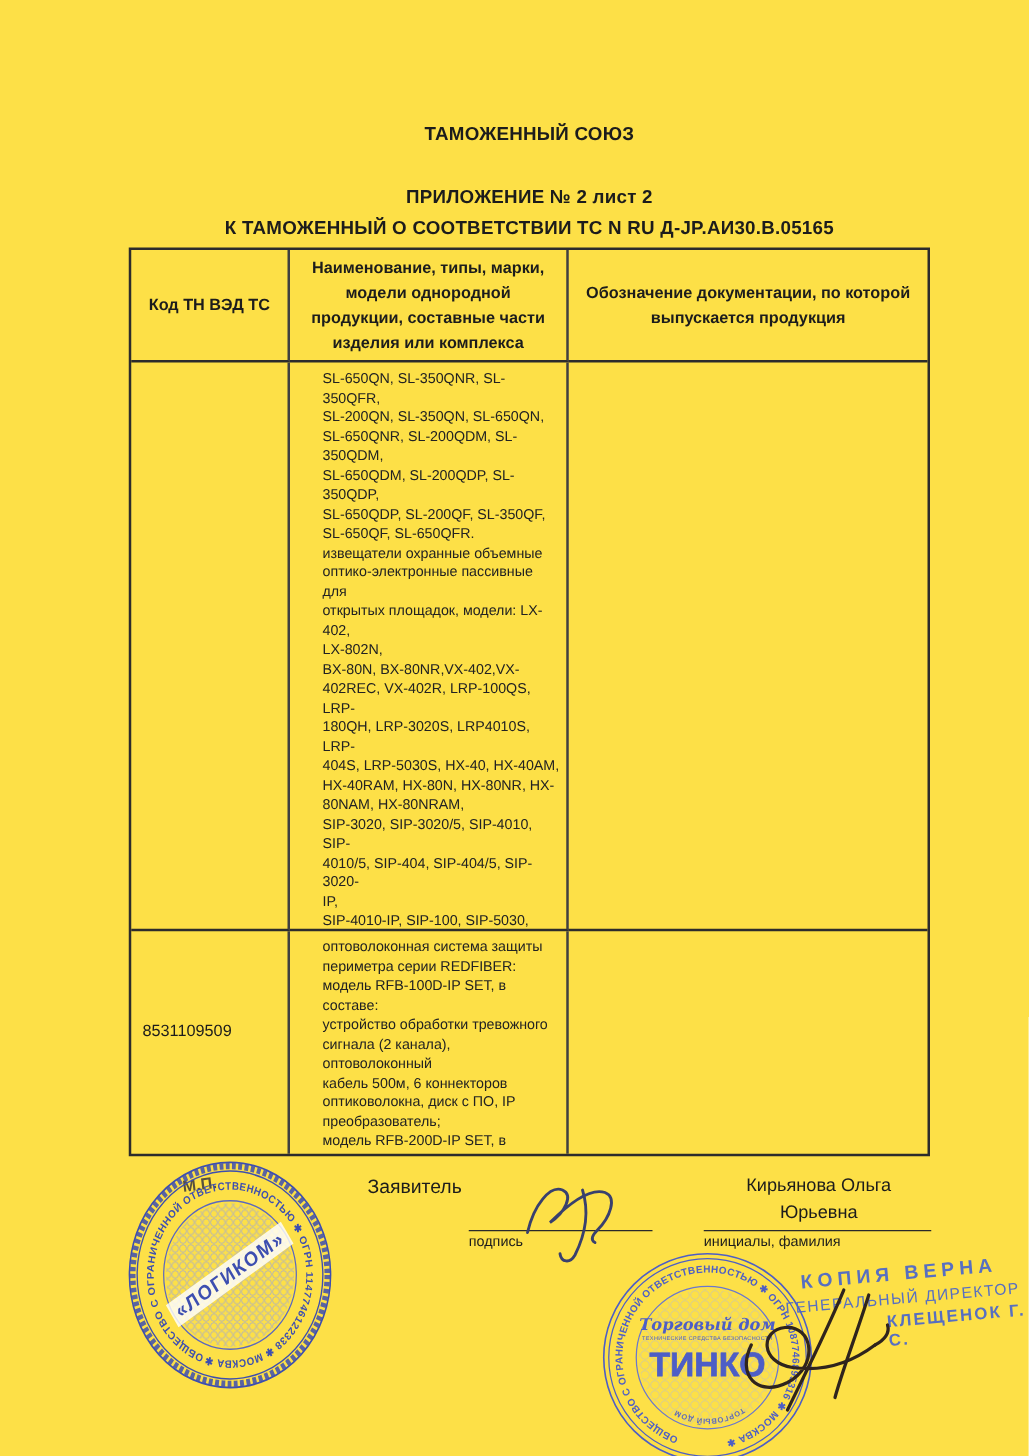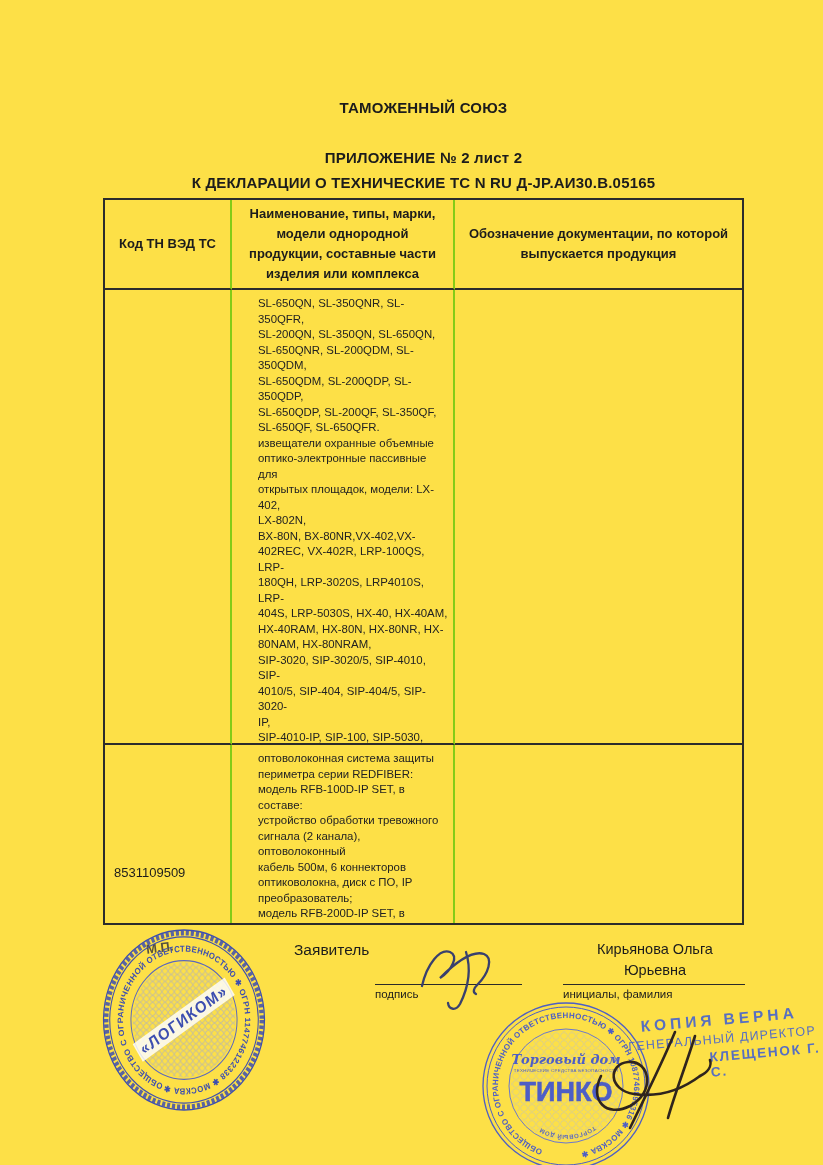--- a/index.html
+++ b/index.html
@@ -5,28 +5,28 @@
   html,body{margin:0;padding:0;background:#ffffff;}
   .page{position:relative;width:823px;height:1165px;background:#fde047;overflow:hidden;
         font-family:"Liberation Sans",sans-serif;color:#1c1c1c;}
   .title-line{position:absolute;left:103px;width:641px;text-align:center;font-weight:bold;
               font-size:15px;letter-spacing:.2px;}
   #t1{top:99px}#t2{top:149px}#t3{top:174px}
 
   .doc-table{position:absolute;left:103px;top:198px;width:641px;height:727px;
              border:2px solid #2c2c2c;box-sizing:border-box;display:grid;
              grid-template-columns:127px 223px 1fr;grid-template-rows:90px 455px 1fr;}
-  .cell{border-right:2px solid #84cc16;border-bottom:2px solid #2c2c2c;box-sizing:border-box;
+  .cell{border-right:2px solid #404040;border-bottom:2px solid #2c2c2c;box-sizing:border-box;
         white-space:pre-line;overflow:hidden;}
   .cell.last-col{border-right:none}
   .cell.last-row{border-bottom:none}
   .cell.head{display:flex;align-items:center;justify-content:center;text-align:center;
              font-weight:bold;font-size:13px;line-height:1.55;padding:4px;}
   .cell.product{font-size:11.4px;line-height:15.5px;padding:6px 5px 0 26px;color:#222;}
-  .cell.code{font-size:13px;padding:120px 4px 0 9px;}
+  .cell.code{font-size:13px;padding:72px 4px 0 9px;}
 
   .footer-label{position:absolute;left:262px;top:941px;font-size:15.5px;margin-left:32px;}
   .sig-line{position:absolute;top:984px;border-top:1.5px solid #2a2a2a;}
   #line-sign{left:375px;width:147px}
   #line-name{left:563px;width:182px}
   .sig-caption{position:absolute;top:988px;text-align:left;font-size:11.5px;}
   #cap-sign{left:375px;width:147px}
   #cap-name{left:563px;width:182px}
   .fio{position:absolute;left:555px;top:939px;width:200px;text-align:center;
        font-size:14.5px;line-height:21px;white-space:pre-line;}
@@ -45,21 +45,21 @@
   .mp-mark{position:absolute;left:146px;top:940px;font-size:13px;font-weight:bold;
            color:rgba(45,45,60,.8);transform:rotate(-7deg);}
 </style>
 </head>
 <body>
 
 <div class="page">
 
   <div class="title-line" id="t1">ТАМОЖЕННЫЙ СОЮЗ</div>
   <div class="title-line" id="t2">ПРИЛОЖЕНИЕ № 2 лист 2</div>
-  <div class="title-line" id="t3">К ДЕКЛАРАЦИИ О ТЕХНИЧЕСКИЕ ТС N RU Д-JP.АИ30.В.05165</div>
+  <div class="title-line" id="t3">К ТАМОЖЕННЫЙ О СООТВЕТСТВИИ ТС N RU Д-JP.АИ30.В.05165</div>
 
   <div class="doc-table">
     <div class="cell head">Код ТН ВЭД ТС</div>
     <div class="cell head">Наименование, типы, марки,
 модели однородной
 продукции, составные части
 изделия или комплекса</div>
     <div class="cell head last-col">Обозначение документации, по которой
 выпускается продукция</div>
 

